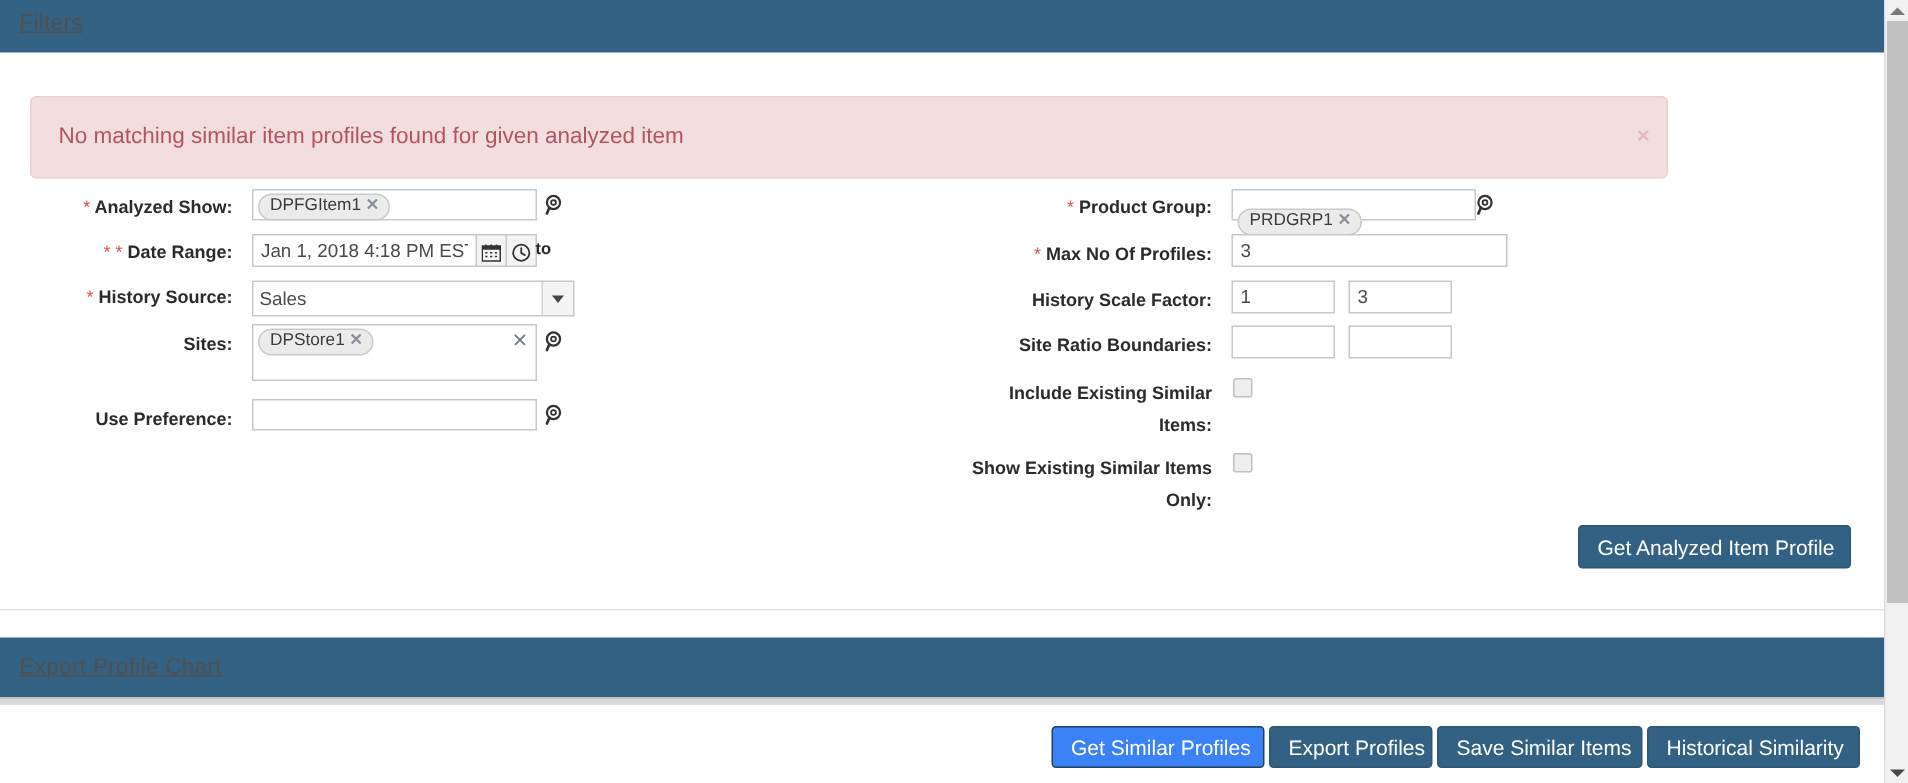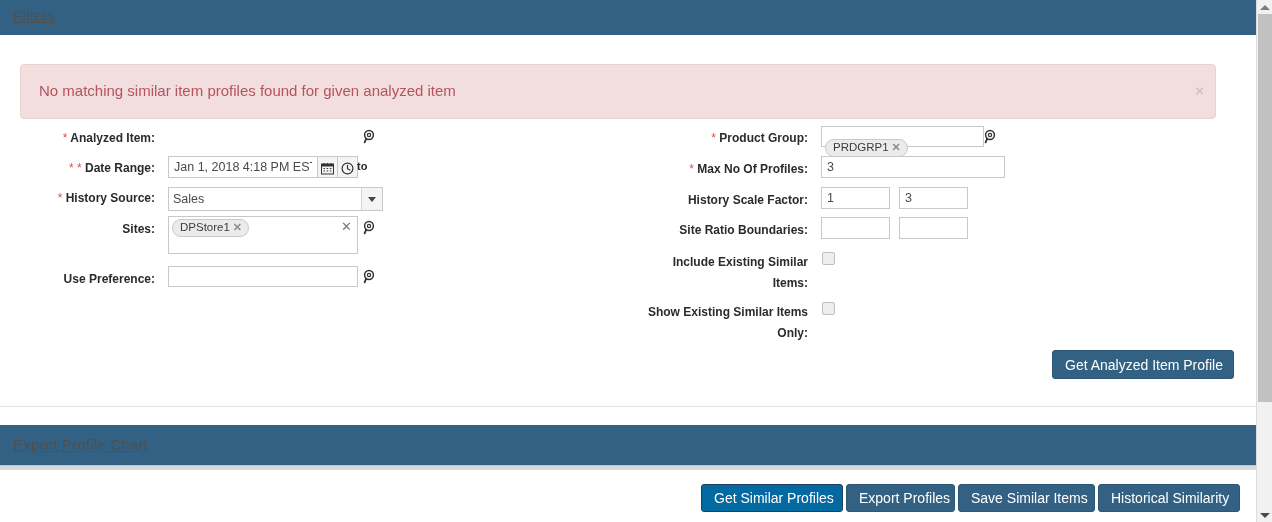--- a/index.html
+++ b/index.html
@@ -70,21 +70,21 @@
     height: 1px;
     background: #e4e4e4;
   }
   #form-divider { top: 406px; }
 
   
   #alert {
     position: absolute;
     left: 20px;
     top: 64px;
-    width: 1196px;
+    width: 1092px;
     height: 55px;
     background: #f2dede;
     border: 1px solid #eccfcf;
     border-radius: 4px;
     box-sizing: border-box;
   }
   #alert .alert-text {
     position: absolute;
     left: 18px;
     top: 17px;
@@ -260,21 +260,21 @@
     border-radius: 3px;
     color: #ffffff;
     font-family: "Liberation Sans", sans-serif;
     font-size: 14px;
     line-height: 1;
     cursor: pointer;
     padding: 0 12px;
     white-space: nowrap;
   }
   .btn.active {
-    background: #0369a1;
+    background: #3b82f6;
     border-color: #22405d;
   }
 
   
   #scrollbar {
     position: absolute;
     left: 1256px;
     top: 0;
     width: 16px;
     height: 522px;
@@ -327,21 +327,26 @@
     <div class="panel-title">Filters</div>
   </div>
 
   <div id="alert">
     <div class="alert-text">No matching similar item profiles found for given analyzed item</div>
     <button class="alert-close">×</button>
   </div>
 
   <div class="field-label" style="left:40px; top:131px; width:115px;">
     <span class="req">*</span>
-    <span>Analyzed Item:</span>
+    <span>Analyzed Show:</span>
+  </div>
+  <div class="token-box" style="left:168px; top:126px; width:190px; height:21px;">
+    <span class="chip" style="margin:2px 0 0 3px;">
+      <span>DPFGItem1</span><span class="chip-x">✕</span>
+    </span>
   </div>
   <div class="lookup-icon" style="left:362px; top:129px;">
     <svg width="15" height="15" viewBox="0 0 15 15">
         <circle cx="7" cy="6" r="4.4" fill="none" stroke="#333" stroke-width="1.5"></circle>
         <circle cx="7" cy="6" r="1.6" fill="none" stroke="#333" stroke-width="1.2"></circle>
         <path d="M4.2 9.6 L2.6 13.4" stroke="#333" stroke-width="1.8" fill="none" stroke-linecap="round"></path>
       </svg>
   </div>
 
   <div class="field-label" style="left:40px; top:161px; width:115px;">

